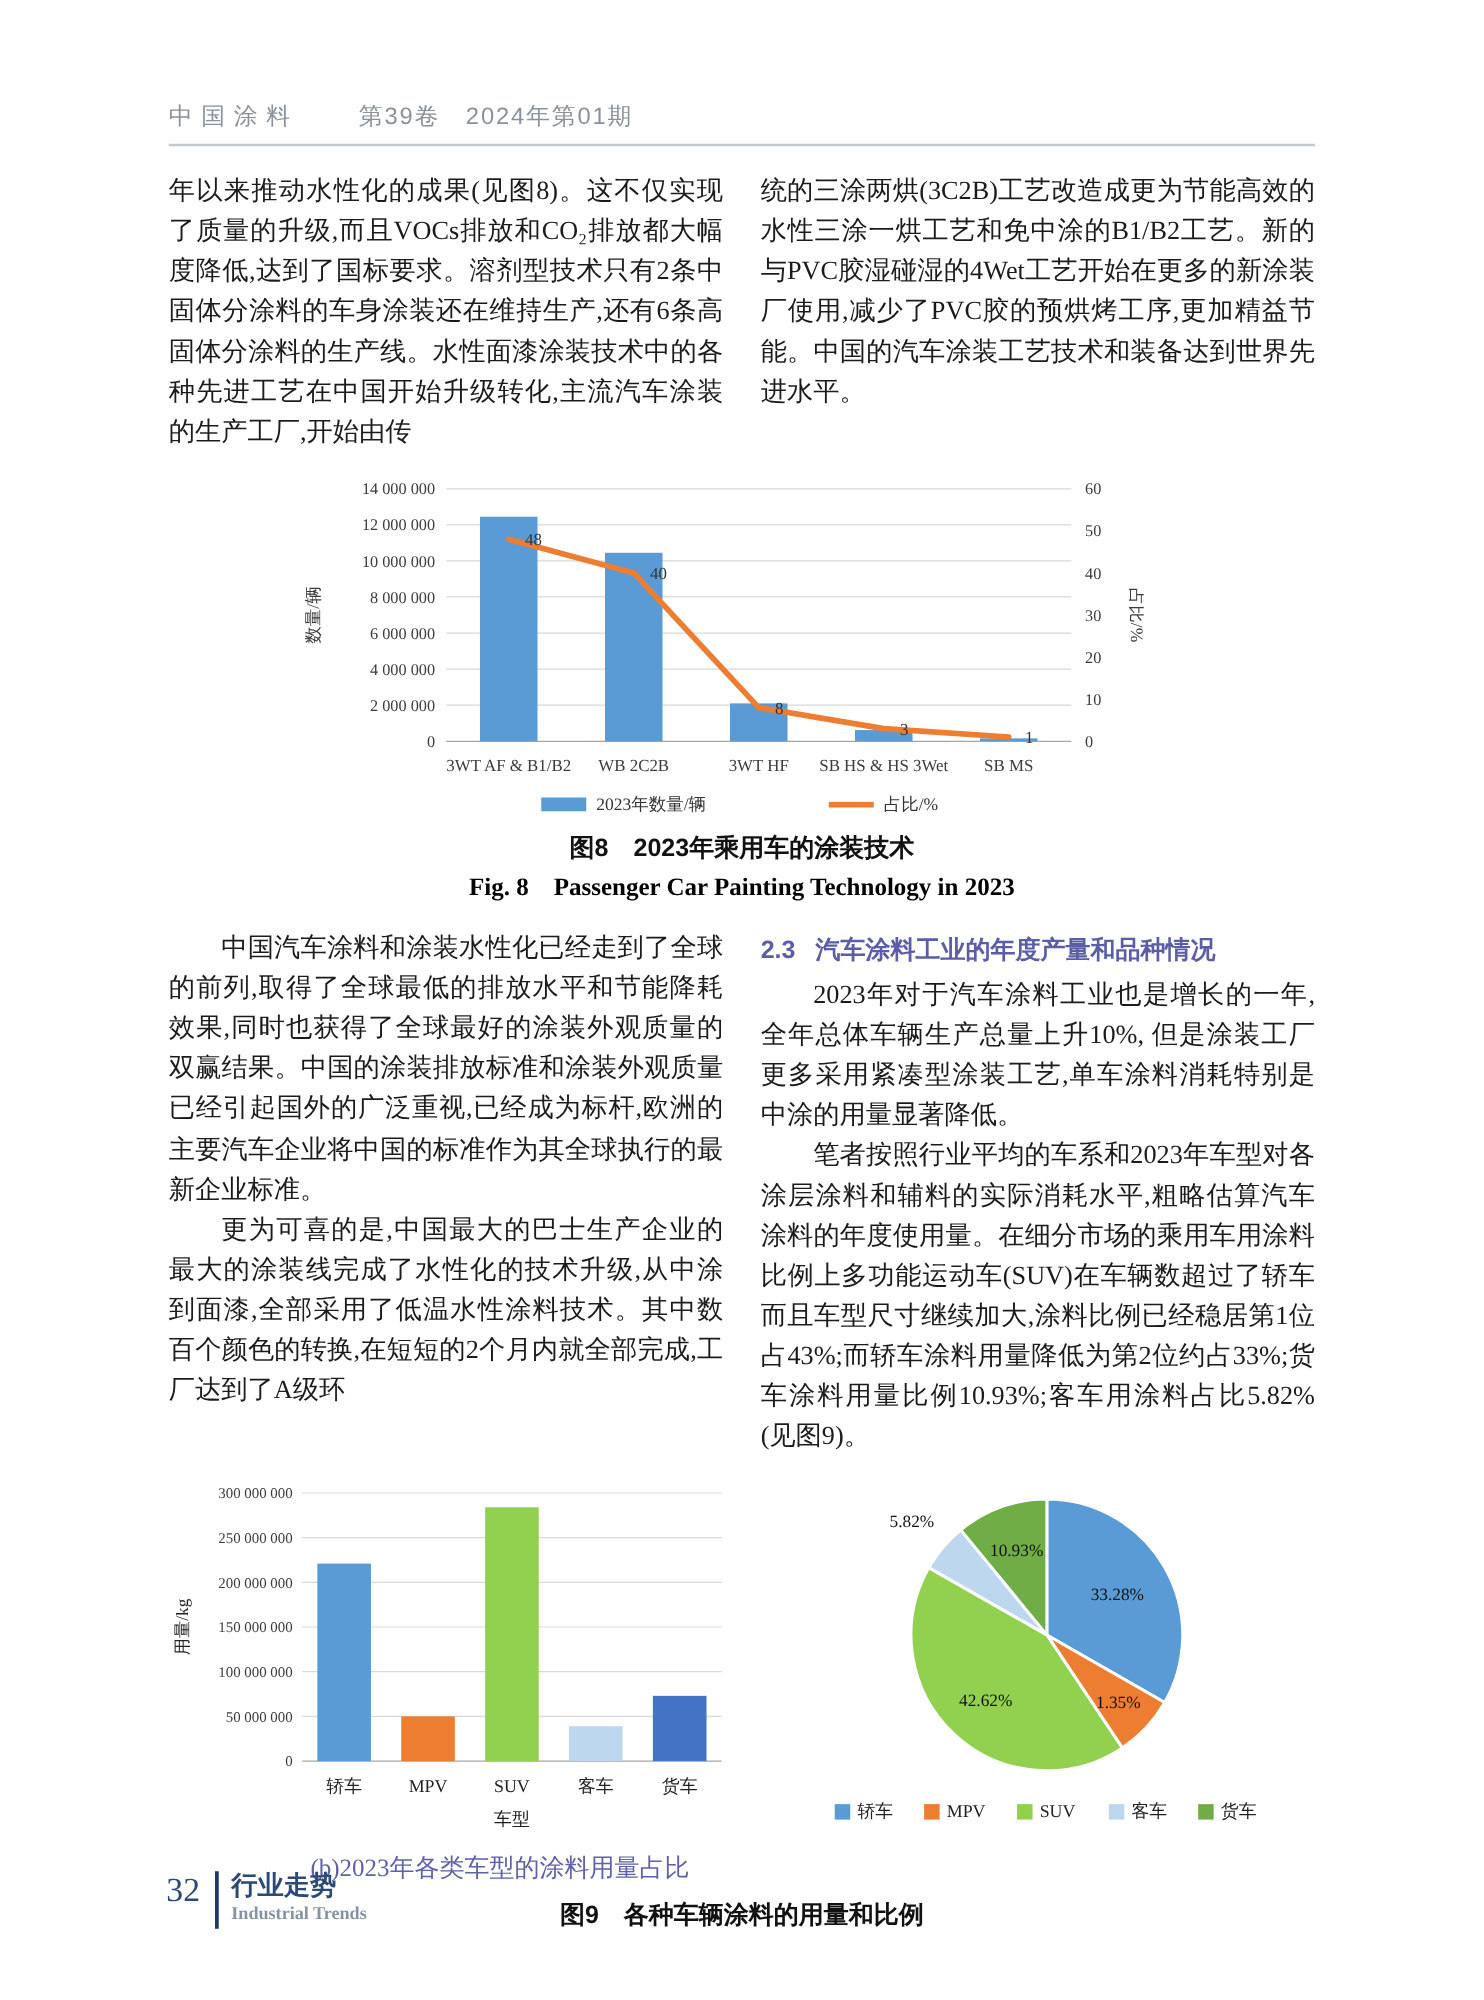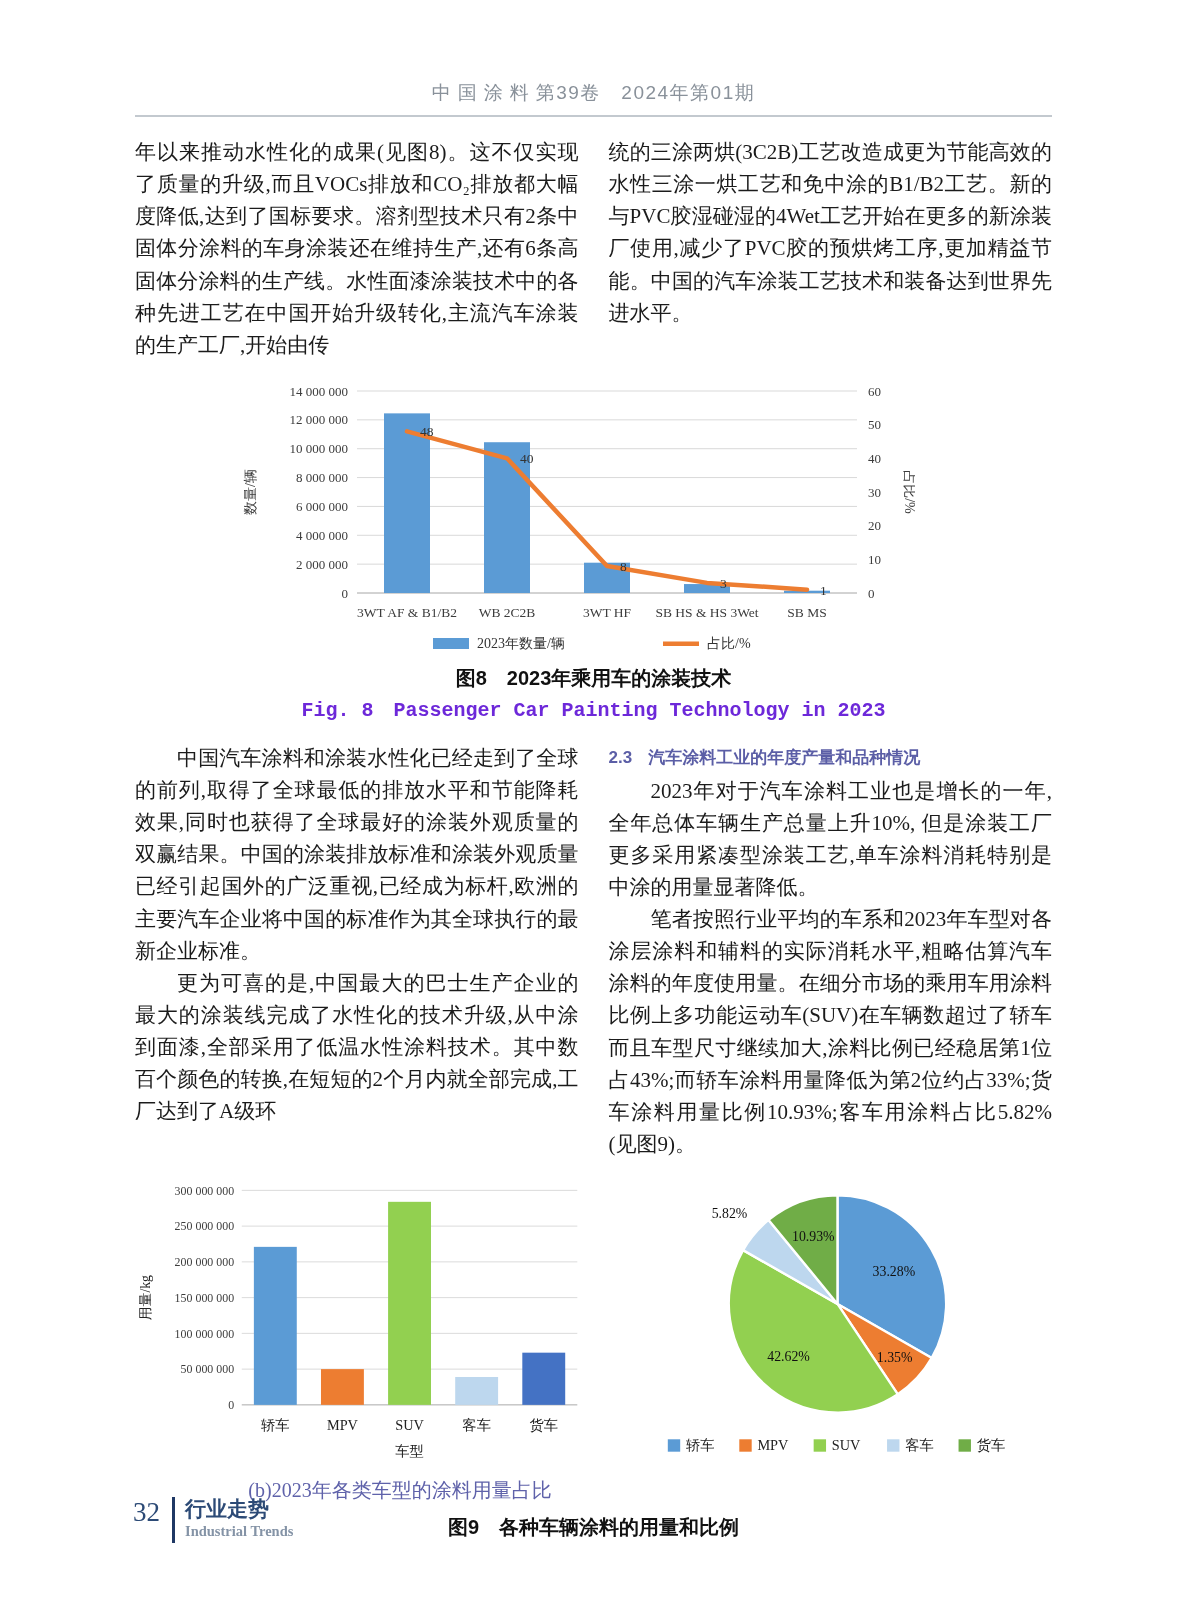--- a/index.html
+++ b/index.html
@@ -1,41 +1,41 @@
 <!DOCTYPE html>
 <html style="--accent: #5b5ea6; --subcap: #5f62aa; --navy: #2c4a76; --hdr: #89919a;"><head>
 <meta charset="utf-8">
 <style>
   html,body{margin:0;padding:0;background:#ffffff;}
   .page{width:1187px;height:1600px;position:relative;overflow:hidden;background:#fff;
         color:#1b1b1b;font-family:"Liberation Serif","DejaVu Serif",serif;}
   .content{width:917px;margin-left:135px;}
 
-  .pg-header{display:flex;justify-content:center;align-items:flex-end;
+  .pg-header{display:flex;justify-content:flex-start;align-items:flex-end;
     padding-top:80px;padding-bottom:9px;border-bottom:2px solid #c3c9cf;
-    color:var(--hdr,#89919a);font-size:19px;font-family:"Liberation Sans","DejaVu Sans",sans-serif;}
+    color:var(--hdr,#89919a);font-size:19px;font-family:"Liberation Sans","DejaVu Sans",sans-serif;gap:48px;}
   .journal{letter-spacing:7px;}
   .issue{letter-spacing:1.5px;}
 
   .two-col{display:flex;gap:30px;margin-top:19px;justify-content:center;}
   .col{flex:1;font-size:21px;line-height:1.53;text-align:justify;}
   p{margin:0;}
   .indent{text-indent:2em;}
 
   .sec-heading{font-family:"Liberation Sans","DejaVu Sans",sans-serif;font-weight:700;
-    color:var(--accent,#5b5ea6);font-size:17px;margin:4px 0 4px;text-align:left;line-height:1.45;}
+    color:var(--accent,#5b5ea6);font-size:20px;margin:4px 0 4px;text-align:left;line-height:1.45;}
   .sec-heading .num{margin-right:16px;}
 
   figure{margin:0;}
   .fig8-wrap{margin-top:16px;}
   .fig8-wrap svg{display:block;margin-left:100px;}
   .figcap-zh{text-align:center;font-family:"Liberation Sans","DejaVu Sans",sans-serif;
     font-weight:700;font-size:20px;margin-top:10px;color:#111;}
-  .figcap-en{text-align:center;font-family:Liberation Mono, monospace;
-    font-weight:700;font-size:20px;margin-top:4px;color:#6d28d9;}
+  .figcap-en{text-align:center;font-family:Liberation Serif, serif;
+    font-weight:700;font-size:20px;margin-top:4px;color:#000000;}
 
   .fig9-wrap{margin-top:8px;}
   .fig9-charts{display:flex;gap:40px;align-items:flex-end;}
   .subcaps{display:flex;margin-top:4px;}
   .subcap{color:var(--subcap,#5f62aa);font-size:20px;text-align:center;}
   .subcap.a{width:470px;}
   .subcap.b{width:450px;margin-left:40px;}
 
   .pg-footer{position:absolute;left:133px;top:1497px;display:flex;align-items:flex-start;}
   .pnum{font-size:27px;color:var(--navy,#2c4a76);margin-right:12px;}

